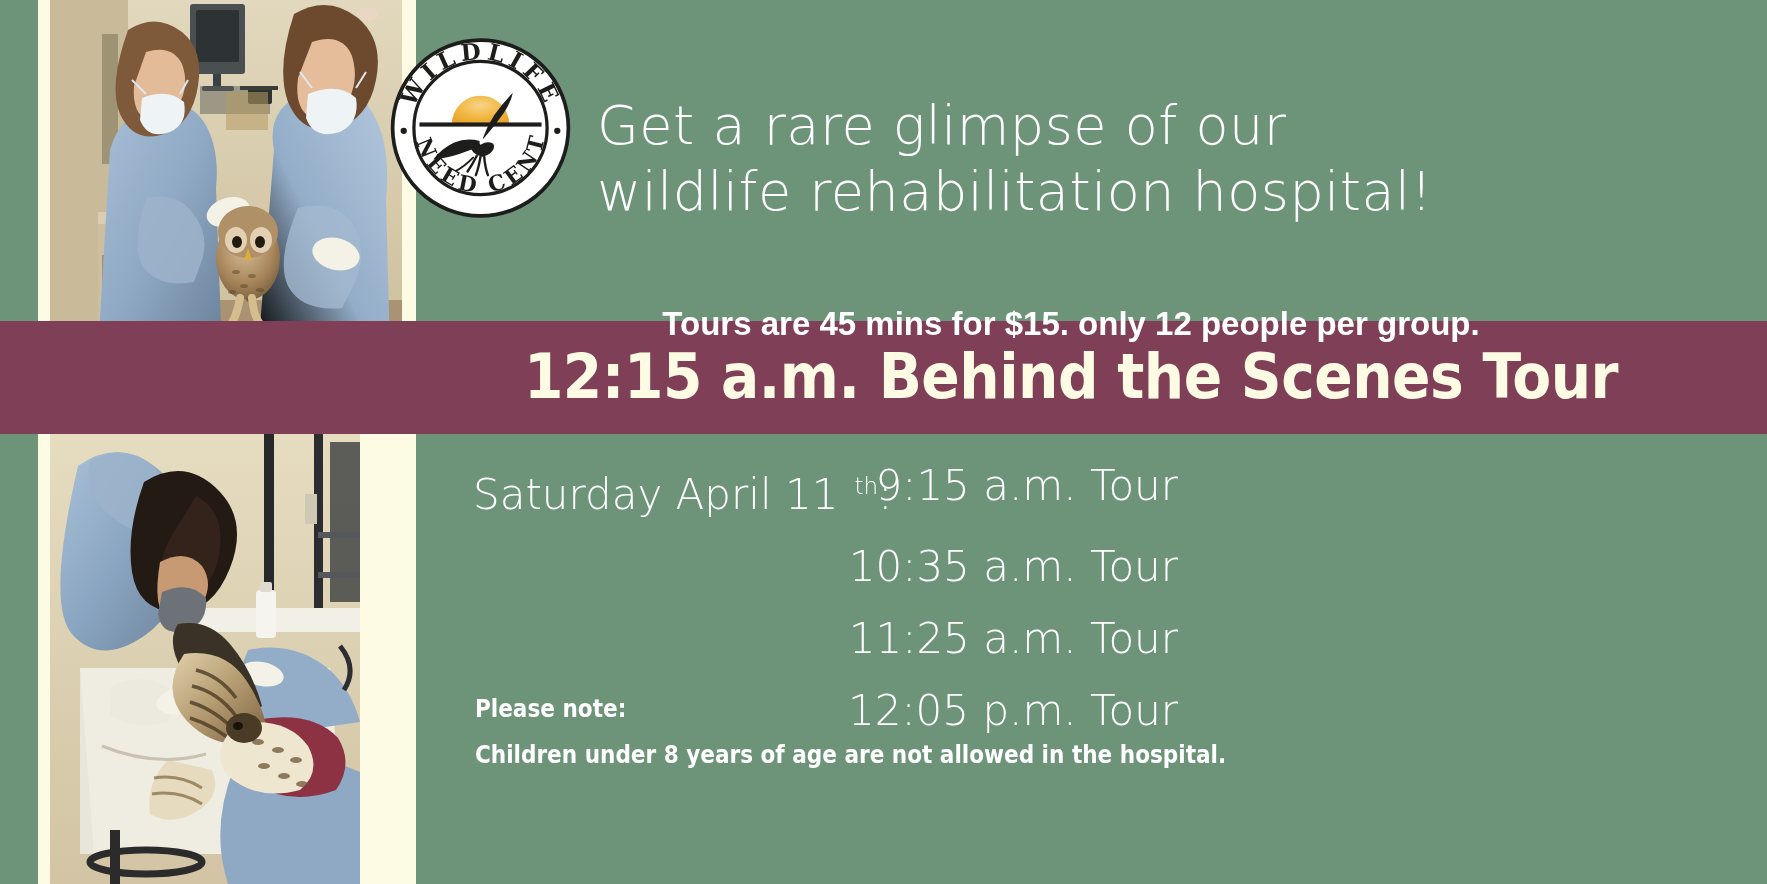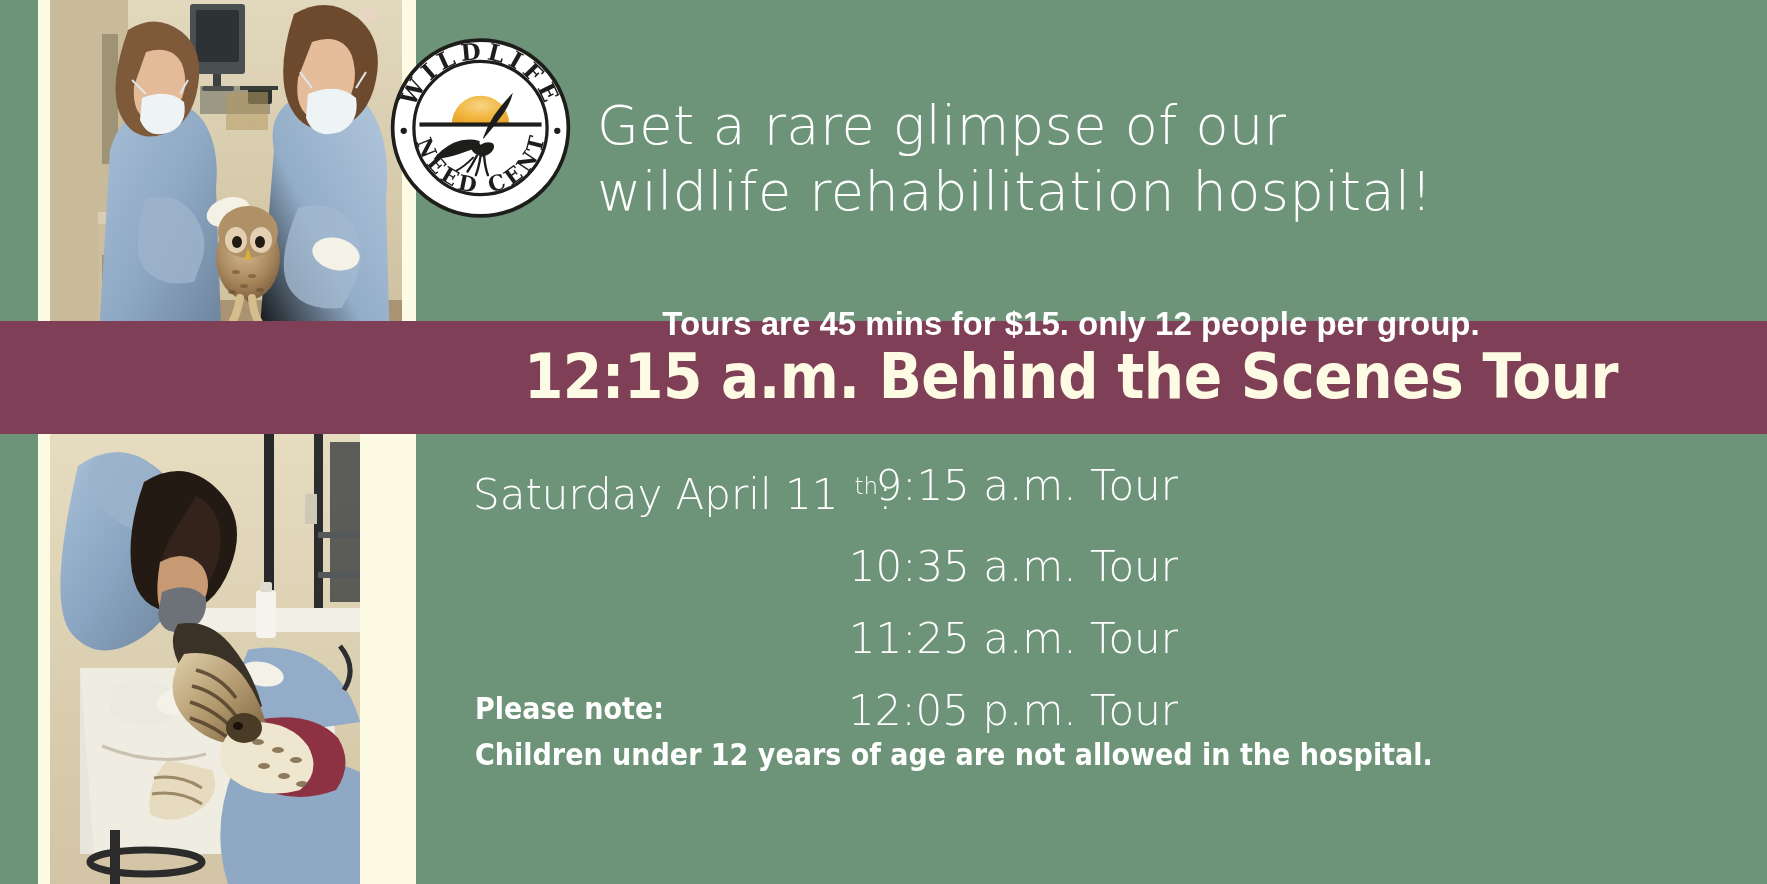--- a/index.html
+++ b/index.html
@@ -91,21 +91,21 @@
   .sched-label { width:375px; text-align:left; white-space:nowrap; }
   .sched-label sup { font-size:0.55em; vertical-align:super;margin-left:16px; }
   .sched-time  { width:330px; text-align:right; white-space:nowrap; }
   .sched-time.indent { margin-left:375px; }
 
   .note {
     position:absolute; left:100px; top:686px; width:1200px;
     color:#ffffff;
     font-family:"DejaVu Sans Condensed","DejaVu Sans", sans-serif;
     font-weight:bold;
-    font-size:30px;
+    font-size:24px;
     line-height:46px;
     white-space:nowrap;
   }
 </style>
 </head>
 <body>
 
 <div class="bg-green"></div>
 
 <div class="cream-panel"></div>
@@ -357,16 +357,16 @@
     <div class="row">
       <span class="sched-time indent">11:25 a.m. Tour</span>
     </div>
     <div class="row">
       <span class="sched-time indent">12:05 p.m. Tour</span>
     </div>
   </div>
 
   <div class="note">
     <div>Please note:</div>
-    <div>Children under 12 years of age are not allowed in the hospital.</div>
+    <div>Children under 8 years of age are not allowed in the hospital.</div>
   </div>
 
 </div>
 
 </body></html>

